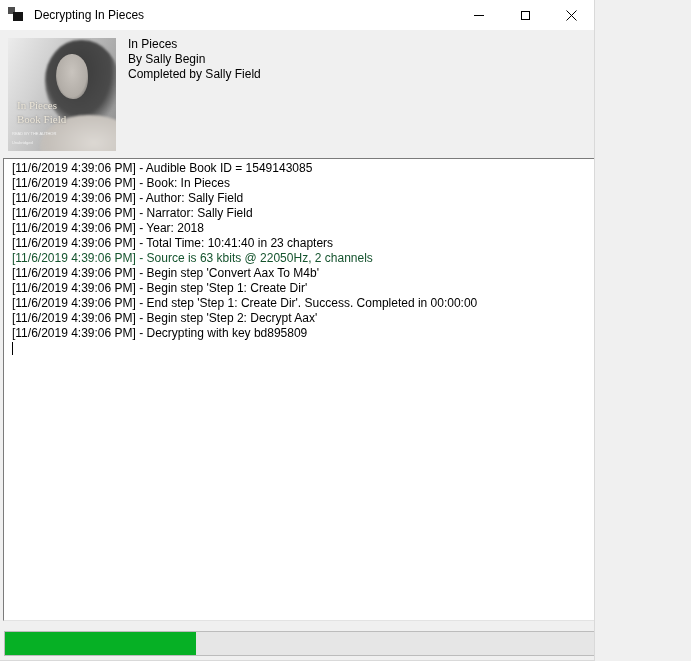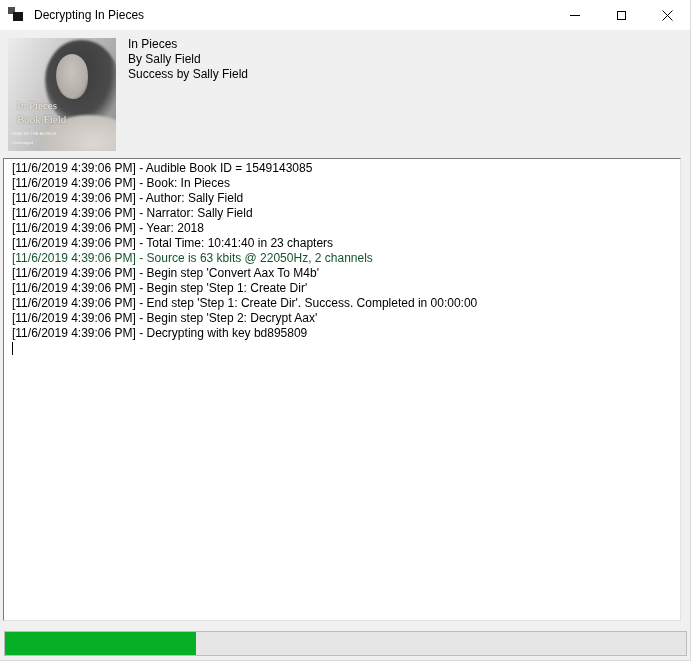--- a/index.html
+++ b/index.html
@@ -1,20 +1,20 @@
 <!DOCTYPE html>
 <html><head>
 <meta charset="utf-8">
 <style>
   html, body { margin: 0; padding: 0; background: #f0f0f0; }
   * { box-sizing: border-box; }
 
   .window {
     position: relative;
-    width: 691px; height: 661px;
+    width: 595px; height: 661px;
     background: #f0f0f0;
     font-family: "Liberation Sans", sans-serif;
     overflow: hidden;
     border-right: 1px solid #d9d9d9;
     border-bottom: 1px solid #d9d9d9;
   }
 
   
   .titlebar {
     position: absolute; left: 0; top: 0; right: 0; height: 30px;
@@ -151,22 +151,22 @@
       <div>Book Field</div>
     </div>
     <div class="cover-micro">
       <div>READ BY THE AUTHOR</div>
       <div class="edition">Unabridged</div>
     </div>
   </div>
 
   <div class="meta">
     <div>In Pieces</div>
-    <div>By Sally Field</div>
-    <div>Success by Sally Field</div>
+    <div>By Sally Begin</div>
+    <div>Completed by Sally Field</div>
   </div>
 
   <div class="log" id="log"><div class="log-line">[11/6/2019 4:39:06 PM] - Audible Book ID = 1549143085</div><div class="log-line">[11/6/2019 4:39:06 PM] - Book: In Pieces</div><div class="log-line">[11/6/2019 4:39:06 PM] - Author: Sally Field</div><div class="log-line">[11/6/2019 4:39:06 PM] - Narrator: Sally Field</div><div class="log-line">[11/6/2019 4:39:06 PM] - Year: 2018</div><div class="log-line">[11/6/2019 4:39:06 PM] - Total Time: 10:41:40 in 23 chapters</div><div class="log-line red">[11/6/2019 4:39:06 PM] - Source is 63 kbits @ 22050Hz, 2 channels</div><div class="log-line">[11/6/2019 4:39:06 PM] - Begin step 'Convert Aax To M4b'</div><div class="log-line">[11/6/2019 4:39:06 PM] - Begin step 'Step 1: Create Dir'</div><div class="log-line">[11/6/2019 4:39:06 PM] - End step 'Step 1: Create Dir'. Success. Completed in 00:00:00</div><div class="log-line">[11/6/2019 4:39:06 PM] - Begin step 'Step 2: Decrypt Aax'</div><div class="log-line">[11/6/2019 4:39:06 PM] - Decrypting with key bd895809</div><div class="log-line"><span class="caret"></span></div></div>
 
   <div class="progress" style="background: rgb(230, 230, 230); border-color: rgb(188, 188, 188);">
     <div class="progress-fill" id="progress-fill" style="width: 28%; background: rgb(6, 176, 37);"></div>
   </div>
 
 </div>
 

